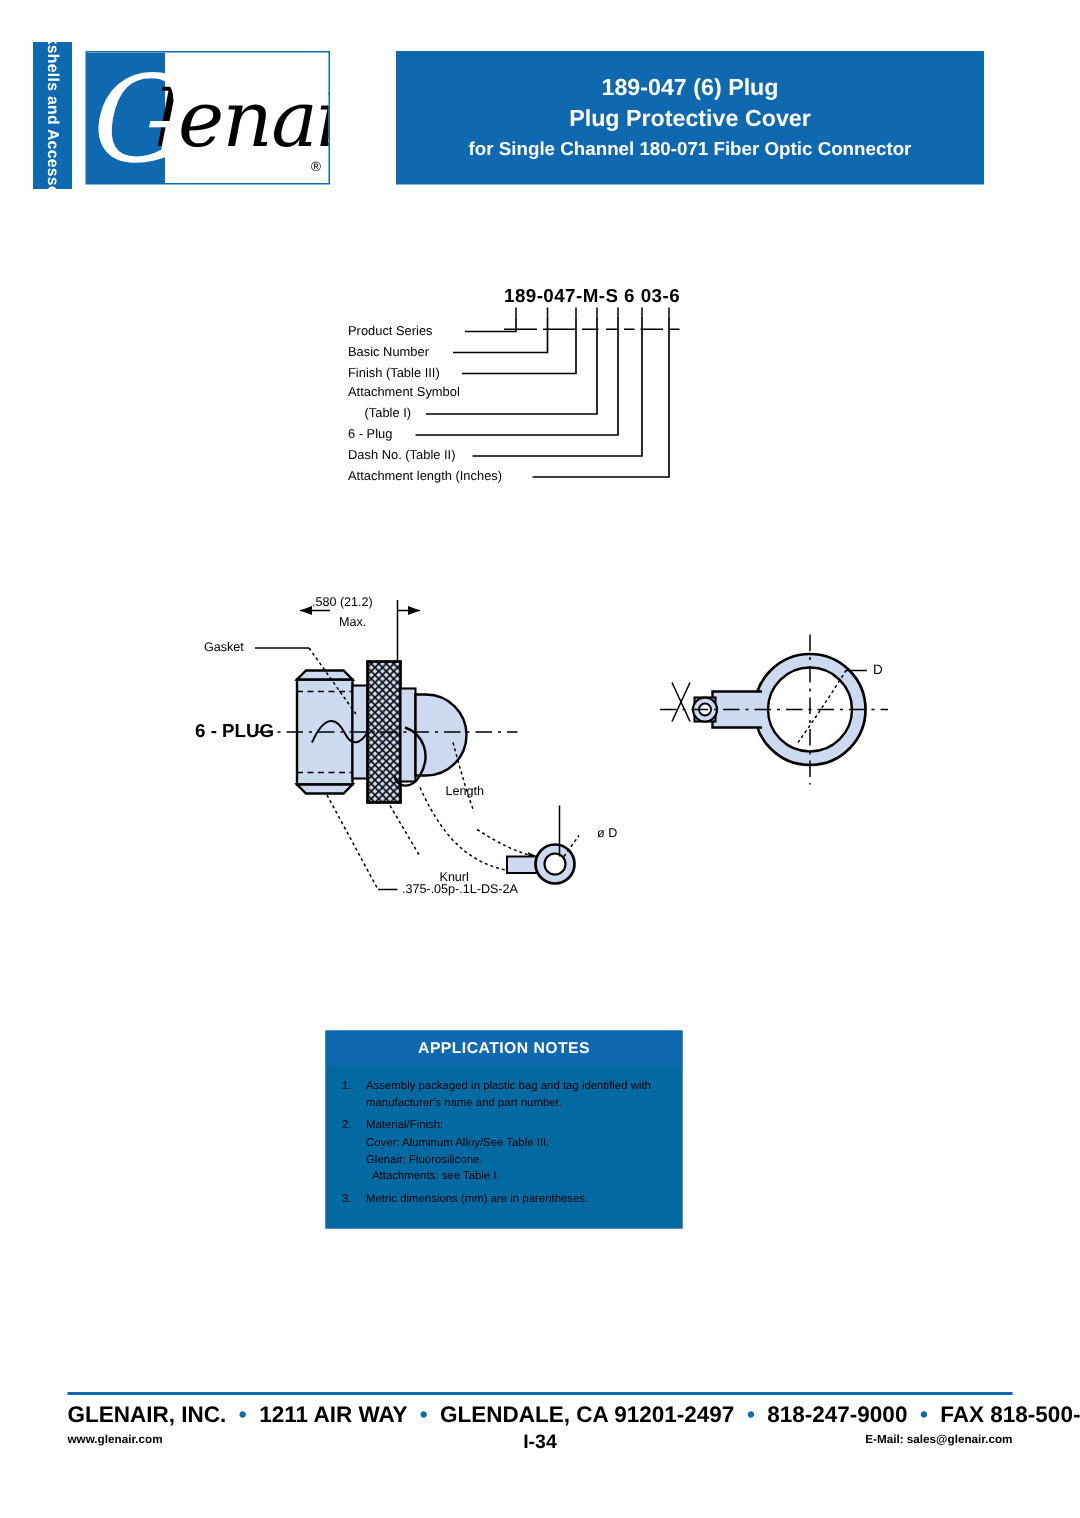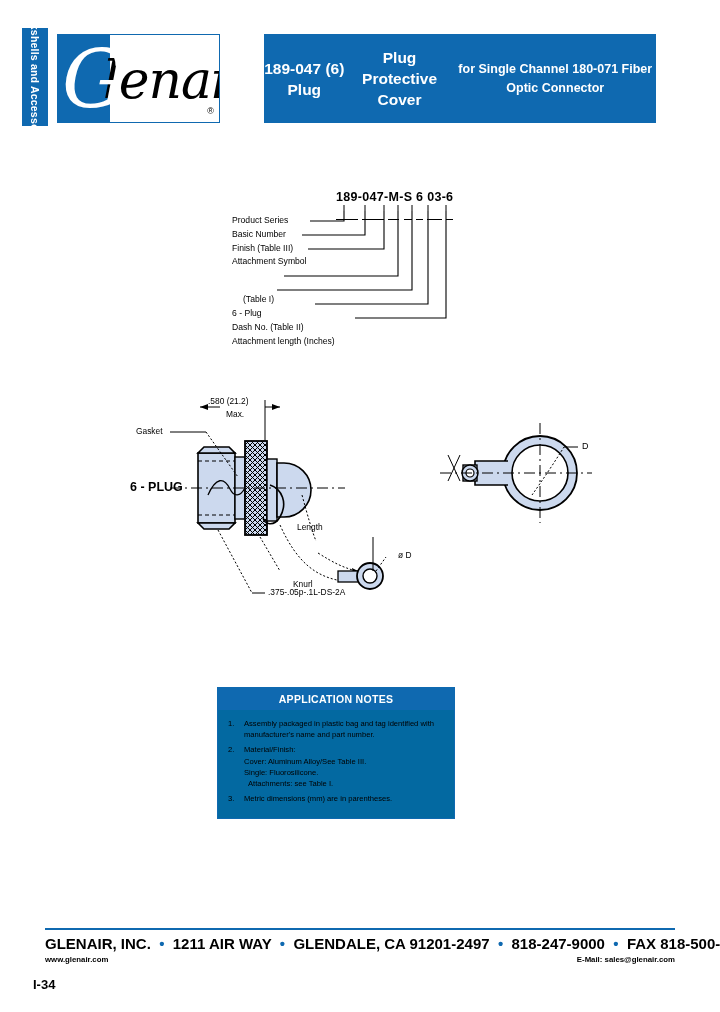--- a/index.html
+++ b/index.html
@@ -99,21 +99,21 @@
   
   .header-bar {
     position: absolute;
     left: 264px;
     top: 34px;
     width: 392px;
     height: 89px;
     background: #0f69b0;
     color: #ffffff;
     display: flex;
-    flex-direction: row;
+    flex-direction: column;
     align-items: center;
     justify-content: center;
     text-align: center;
   }
   .header-l1 { font-size: 15.5px; font-weight: bold; line-height: 21px; }
   .header-l2 { font-size: 15.5px; font-weight: bold; line-height: 21px; }
   .header-l3 { font-size: 12.5px; font-weight: bold; line-height: 19px; }
 
   
   .pn-block {
@@ -135,21 +135,21 @@
   .pn-code span { border-bottom: 1.5px solid #000; padding-bottom: 15px; }
   .pn-code .sp { border-bottom: none; }
   .pn-labels {
     position: absolute;
     left: 0;
     top: 24px;
     font-size: 8.6px;
     line-height: 13.8px;
   }
   .pn-labels div { white-space: nowrap; }
-  .pn-indent { padding-left: 11px; margin-top: 24px; }
+  .pn-indent { padding-left: 11px; }
   .pn-svg { position: absolute; left: 0; top: 0; }
 
   
   .drawing {
     position: absolute;
     left: 130px;
     top: 385px;
     width: 500px;
     height: 260px;
   }
@@ -243,27 +243,26 @@
     top: 955px;
     width: 630px;
     display: flex;
     justify-content: space-between;
     align-items: flex-start;
     font-size: 7.8px;
     font-weight: bold;
   }
   .foot-page {
     position: absolute;
-    left: 33px;
+    left: 45px;
     top: 953px;
     width: 630px;
-    text-align: left;
+    text-align: center;
     font-size: 13px;
     font-weight: bold;
-    margin-top: 24px;
   }
 </style>
 </head>
 <body>
 
 <div class="page">
 
   <div class="side-tab">
     <div class="side-tab-text">Backshells and Accessories</div>
   </div>
@@ -428,21 +427,21 @@
       <div class="note-row">
         <div class="note-num">1.</div>
         <div class="note-text">Assembly packaged in plastic bag and tag identified with manufacturer's name and part number.</div>
       </div>
 
       <div class="note-row">
         <div class="note-num">2.</div>
         <div class="note-text">
           <span class="note-sub">Material/Finish:</span>
           <span class="note-sub">Cover: Aluminum Alloy/See Table III.</span>
-          <span class="note-sub">Single:  Fluorosilicone.</span>
+          <span class="note-sub">Glenair:  Fluorosilicone.</span>
           <span class="note-sub ind"> Attachments:  see Table I.</span>
         </div>
       </div>
 
       <div class="note-row">
         <div class="note-num">3.</div>
         <div class="note-text">Metric dimensions (mm) are in parentheses.</div>
       </div>
 
     </div>

